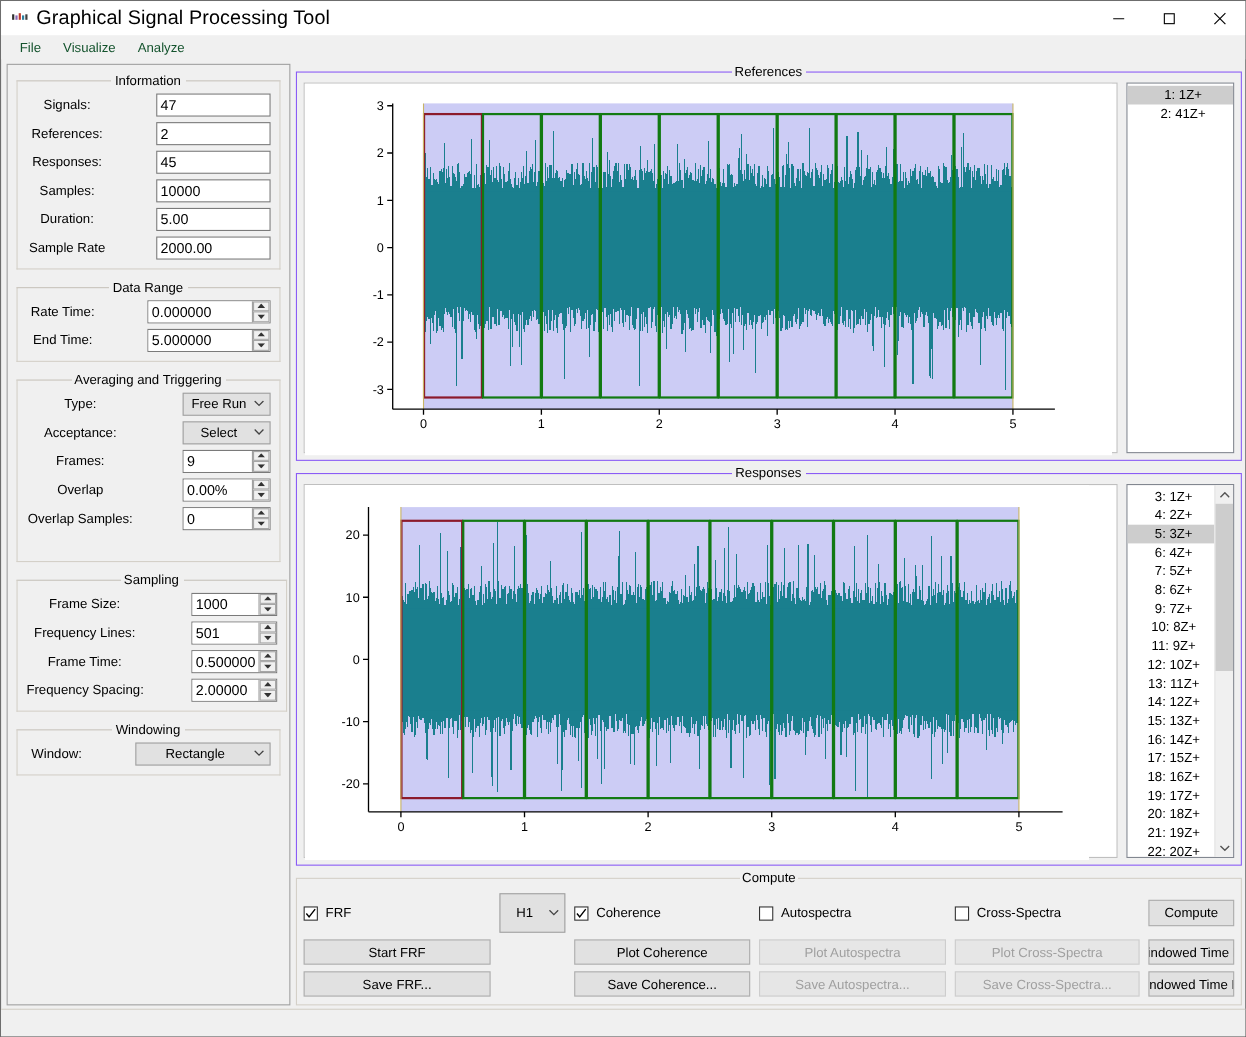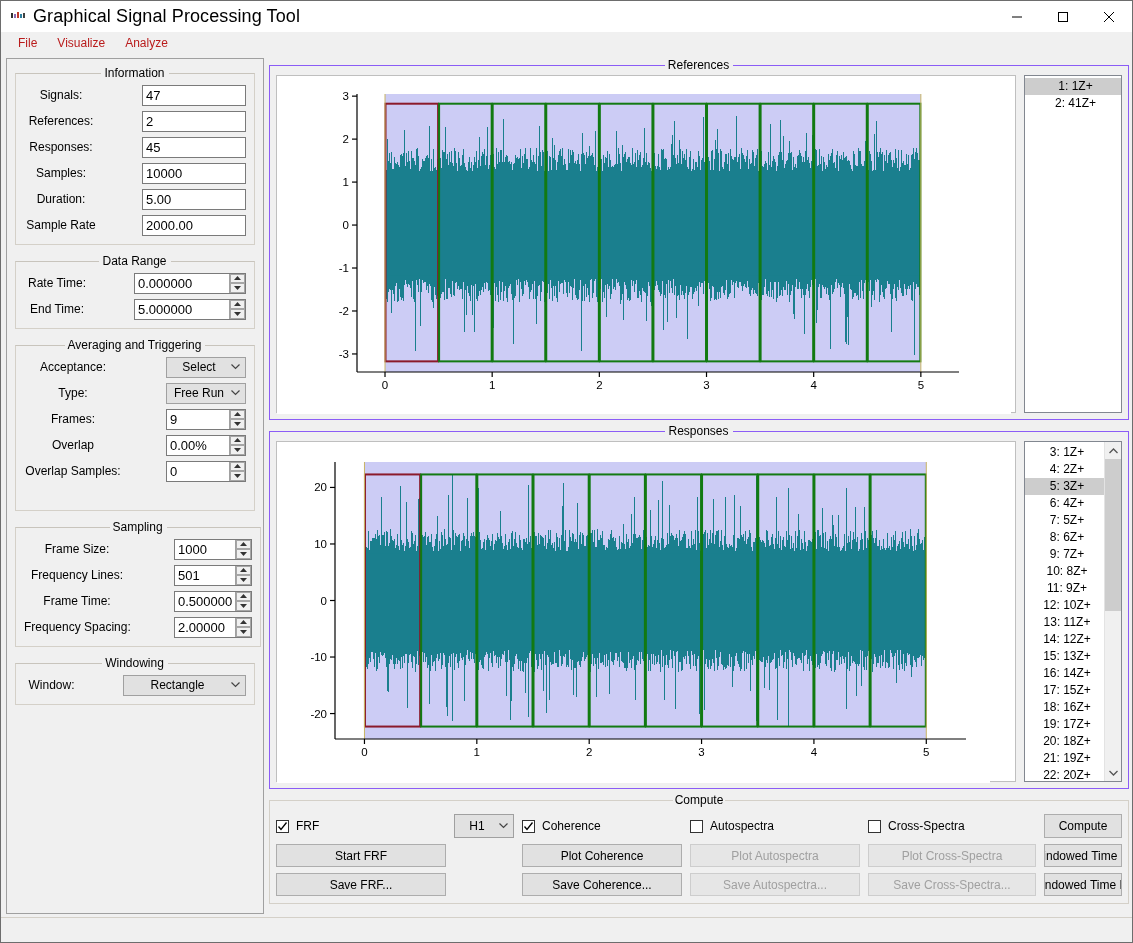--- a/index.html
+++ b/index.html
@@ -51,21 +51,21 @@
   #menubar {
     height: 22px; min-height: 22px;
     background: #f0f0f0;
     display: flex; align-items: center;
     padding-left: 7px;
     border-bottom: none;
   }
   .menu-item {
     padding: 2px 10px;
     font-size: 12px;
-    color: #b91c1c;
+    color: #14532d;
   }
   
   #body-area {
     flex: 1;
     display: flex;
     padding: 4px 3px 3px 5px;
     gap: 5px;
     overflow: hidden;
     text-align: center;
   }
@@ -361,34 +361,34 @@
                   </svg>
                 </span>
             </span>
           </span>
         </div>
       </fieldset>
 
       <fieldset class="grp" style="padding-bottom:28px">
         <legend>Averaging and Triggering</legend>
         <div class="row">
-          <span class="lbl" style="width:98px">Acceptance:</span>
+          <span class="lbl" style="width:98px">Type:</span>
           <span class="combo">
-            <span class="cv">Select</span>
+            <span class="cv">Free Run</span>
             <span class="chev">
                 <svg width="9" height="6" viewBox="0 0 9 6">
                   <polyline points="0.5,0.5 4.5,4.5 8.5,0.5" fill="none" stroke="#444" stroke-width="1.2"></polyline>
                 </svg>
               </span>
           </span>
         </div>
         <div class="row">
-          <span class="lbl" style="width:98px">Type:</span>
+          <span class="lbl" style="width:98px">Acceptance:</span>
           <span class="combo">
-            <span class="cv">Free Run</span>
+            <span class="cv">Select</span>
             <span class="chev">
                 <svg width="9" height="6" viewBox="0 0 9 6">
                   <polyline points="0.5,0.5 4.5,4.5 8.5,0.5" fill="none" stroke="#444" stroke-width="1.2"></polyline>
                 </svg>
               </span>
           </span>
         </div>
         <div class="row">
           <span class="lbl" style="width:98px">Frames:</span>
           <span class="spin-wrap">
@@ -700,21 +700,21 @@
         <div class="cmp-grid">
 
           <div class="chk-wrap">
             <span class="chk">
               <svg width="11" height="11" viewBox="0 0 11 11">
                   <polyline points="1.5,5.5 4,8.5 9.5,1.5" fill="none" stroke="#000" stroke-width="1.3"></polyline>
                 </svg>
             </span>
             <span>FRF</span>
           </div>
-          <div class="combo" style="height:24px;">
+          <div class="combo" style="height:36px;">
             <span class="cv">H1</span>
             <span class="chev">
                 <svg width="9" height="6" viewBox="0 0 9 6">
                   <polyline points="0.5,0.5 4.5,4.5 8.5,0.5" fill="none" stroke="#444" stroke-width="1.2"></polyline>
                 </svg>
               </span>
           </div>
           <div class="chk-wrap">
             <span class="chk">
               <svg width="11" height="11" viewBox="0 0 11 11">

